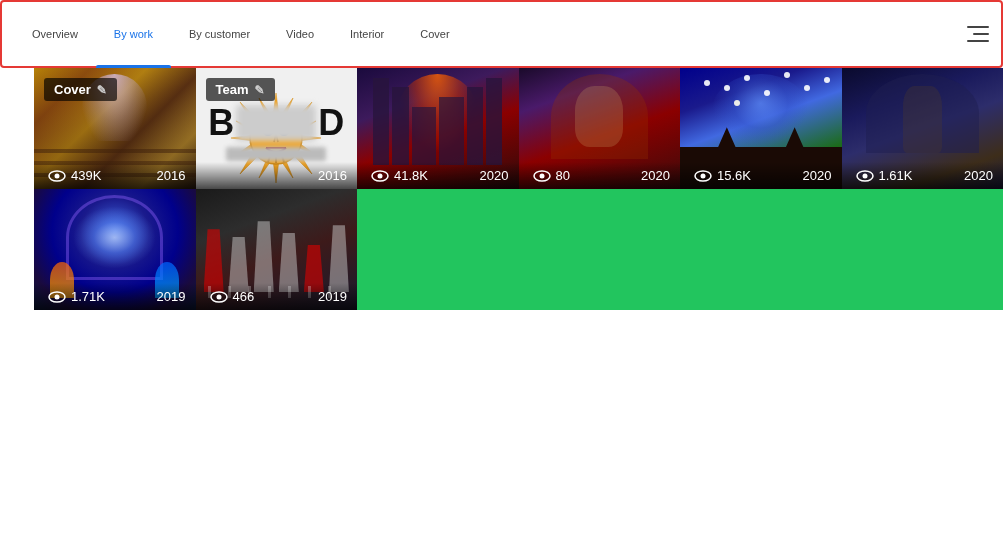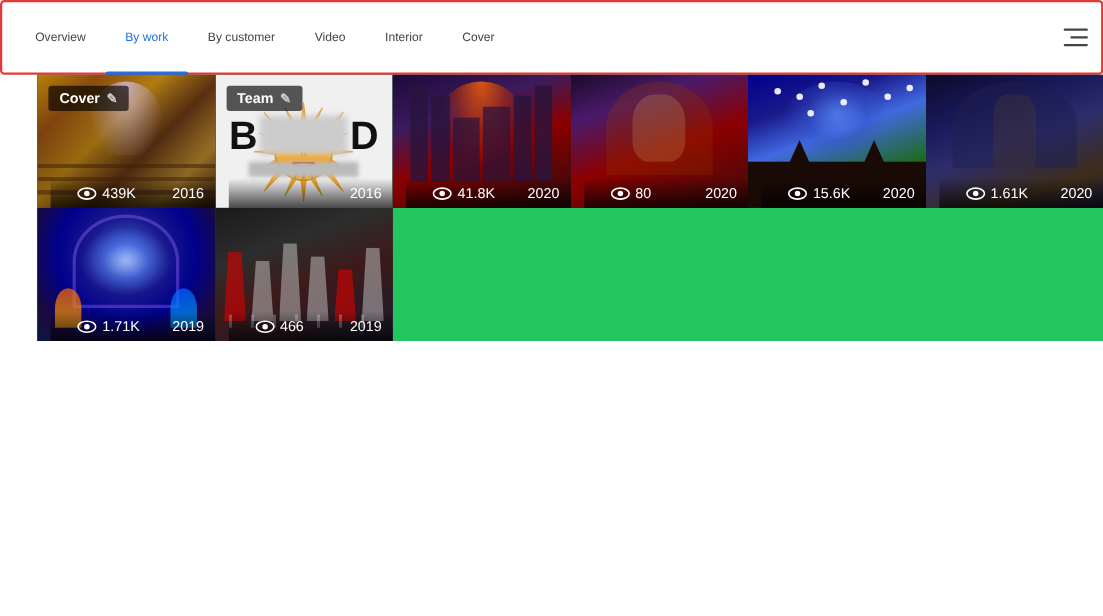--- a/index.html
+++ b/index.html
@@ -136,27 +136,27 @@
     }
     .edit-pencil {
       color: #ccc;
       font-size: 12px;
     }
 
     
     .stats-bar {
       position: absolute;
       bottom: 0;
-      left: 12px;
+      left: 0;
       right: 0;
       background: linear-gradient(to top, rgba(0,0,0,0.7) 0%, transparent 100%);
       display: flex;
       align-items: flex-start;
       justify-content: space-between;
-      padding: 6px 10px 6px 24px;
+      padding: 6px 10px 6px 14px;
       z-index: 2;
     }
     .stat-views {
       display: flex;
       align-items: center;
       gap: 5px;
       color: #fff;
       font-size: 13px;
     }
     .stat-year {

